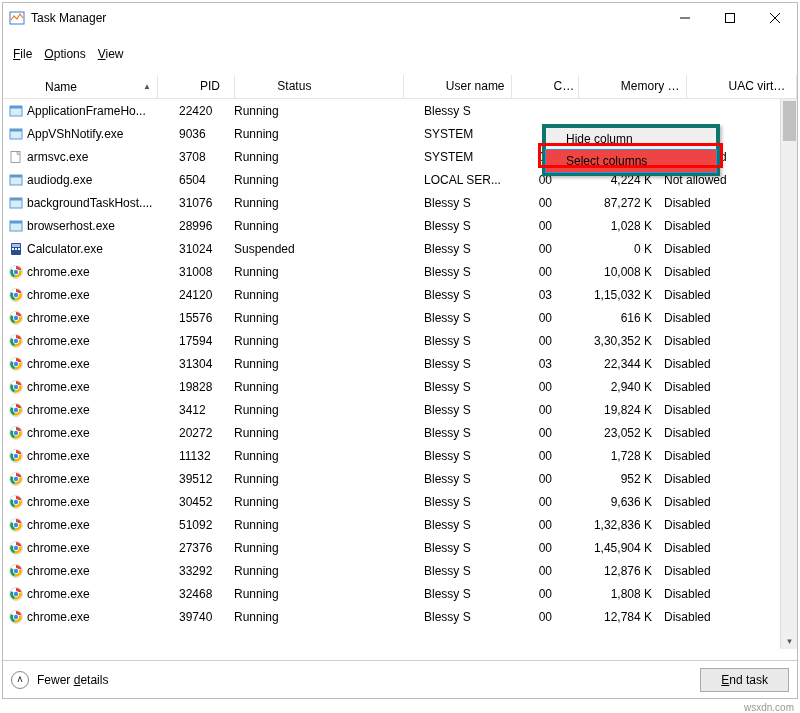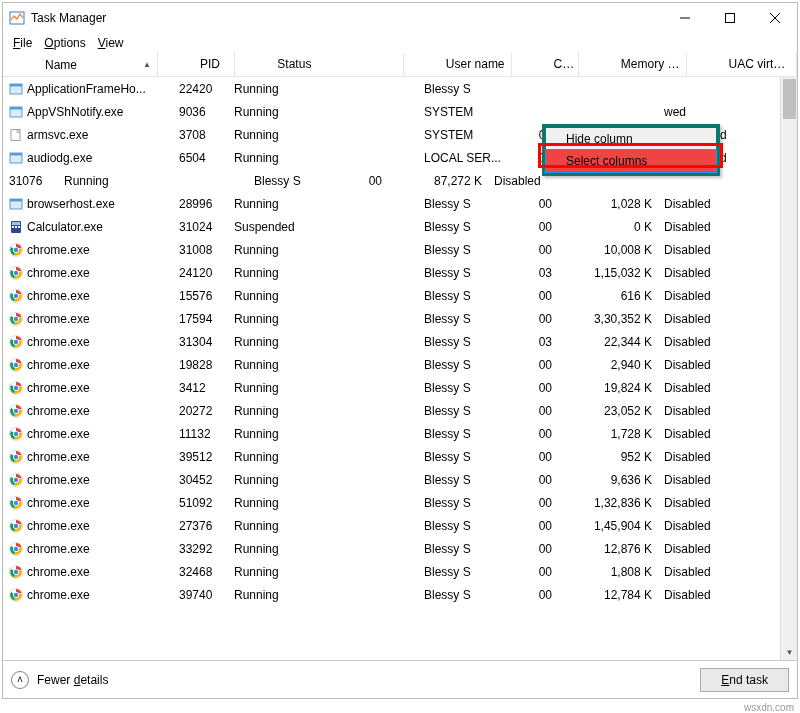--- a/index.html
+++ b/index.html
@@ -1,17 +1,17 @@
 <!DOCTYPE html>
 <html><head>
 <meta charset="utf-8">
 <style>
   * { box-sizing: border-box; margin: 0; padding: 0; }
   body { font-family: "Segoe UI", Tahoma, sans-serif; font-size: 12px; background: #fff; width: 800px; height: 713px; overflow: hidden; position: relative; }
-  .window { width: 796px; height: 697px; border: 1px solid #bbb; background: #fff; display: flex; flex-direction: column; margin: 2px; }
+  .window { width: 796px; height: 697px; border: 1px solid #bbb; background: #fff; display: flex; flex-direction: column; margin: 2px; gap: 11px; }
   
   .titlebar { height: 30px; display: flex; align-items: center; padding: 0 0 0 6px; }
   .titlebar .app-icon { width: 16px; height: 16px; margin-right: 6px; display:inline-block; }
   .titlebar .title { flex: 1; font-size: 12px; }
   .titlebar .win-controls { display: flex; height: 100%; }
   .titlebar .win-btn { width: 45px; display: flex; align-items: center; justify-content: center; font-size: 13px; cursor: default; }
   
   .menubar { height: 20px; display: flex; align-items: center; padding: 0 4px; font-size: 12px; text-align: center; }
   .menubar .menu-item { padding: 2px 6px; cursor: default; }
   .menubar .menu-item u { text-decoration: underline; }
@@ -162,20 +162,27 @@
             <span>audiodg.exe</span>
           </div>
           <div class="cell col-pid">6504</div>
           <div class="cell col-status">Running</div>
           <div class="cell col-user">LOCAL SER...</div>
           <div class="cell col-cpu">00</div>
           <div class="cell col-mem">4,224 K</div>
           <div class="cell col-uac">Not allowed</div>
         </div>
         <div class="row">
+          <div class="cell col-name">
+            <span class="proc-icon"><svg width="14" height="14" viewBox="0 0 14 14">
+                <rect x="1" y="2" width="12" height="10" fill="#d9edf7" stroke="#5b9bd5"></rect>
+                <rect x="1" y="2" width="12" height="2.5" fill="#5b9bd5"></rect>
+              </svg></span>
+            <span>backgroundTaskHost....</span>
+          </div>
           <div class="cell col-pid">31076</div>
           <div class="cell col-status">Running</div>
           <div class="cell col-user">Blessy S</div>
           <div class="cell col-cpu">00</div>
           <div class="cell col-mem">87,272 K</div>
           <div class="cell col-uac">Disabled</div>
         </div>
         <div class="row">
           <div class="cell col-name">
             <span class="proc-icon"><svg width="14" height="14" viewBox="0 0 14 14">

